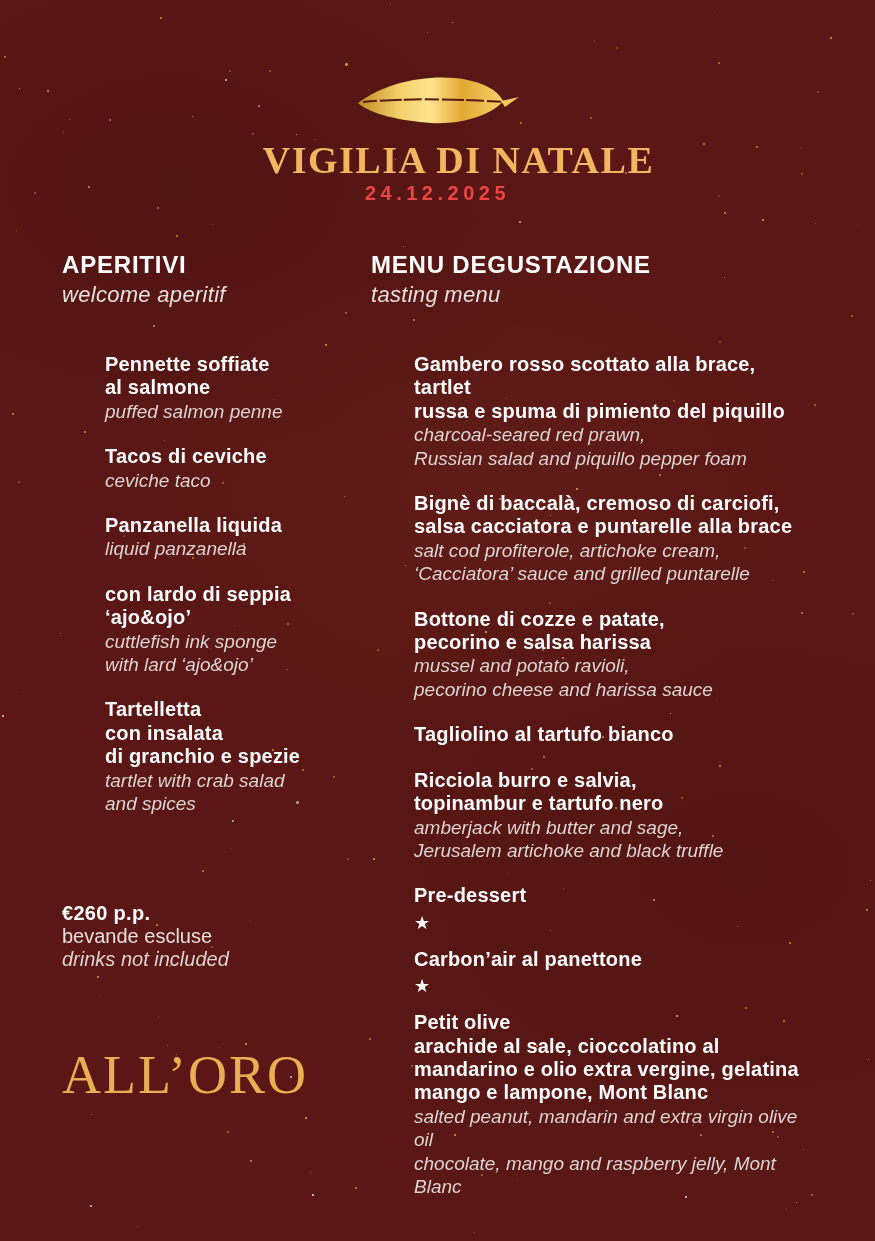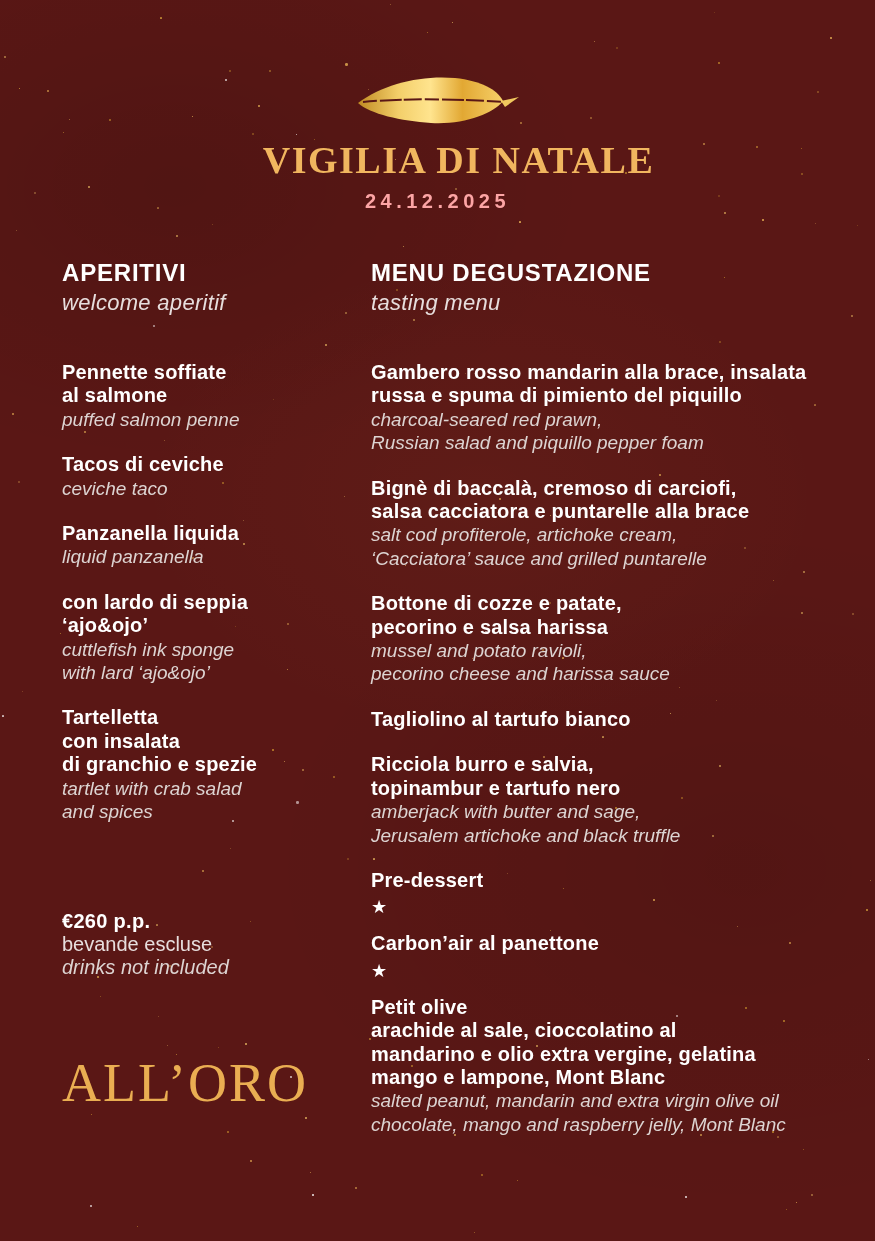--- a/index.html
+++ b/index.html
@@ -17,32 +17,32 @@
   .speck { position:absolute; border-radius:50%; }
   #content { position:relative; z-index:1; }
 
   .header { text-align:center; padding-top:72px; }
   .leaf-wrap { height:58px; }
   .title {
     font-family:"Liberation Serif", serif; font-weight:700;
     font-size:38px; color:#f1b65f; letter-spacing:1.5px; margin-top:8px;padding-left:42px;
   }
   .date {
-    font-size:20px; font-weight:700; color:#fca5a5;
-    letter-spacing:4.5px; margin-top:8px;
+    font-size:20px; font-weight:700; color:#ef4444;
+    letter-spacing:4.5px; 
   }
 
   .columns { display:flex; padding:0 62px; margin-top:46px; align-items:flex-start; }
   .col-left  { width:309px; flex:none; }
   .col-right { flex:1; min-width:0; }
 
   .section-title { font-size:24px; font-weight:700; color:#ffffff; letter-spacing:0.8px; }
   .section-sub   { font-size:22px; font-style:italic; color:#e7dedd; margin-top:3px; letter-spacing:0.3px; }
 
-  .items { margin-top:45px; }
+  .items { margin-top:45px;margin-left:43px; }
   .item  { margin-bottom:22px; }
   .nline { font-size:20px; font-weight:700; color:#ffffff; line-height:23.4px; letter-spacing:0.2px; }
   .tline { font-size:19px; font-style:italic; color:#ddd4d2; line-height:23.4px; }
 
   .star-sep { color:#ffffff; font-size:18px; line-height:18px; margin:-6px 0 16px 0; }
   .item.tight { margin-bottom:12px; }
 
   .price-block { margin-top:86px; }
   .price-line  { font-size:20px; font-weight:700; color:#ffffff; line-height:23.4px; letter-spacing:0.3px; }
   .price-note  { font-size:20px; color:#e7dedd; line-height:23.4px; }
@@ -298,21 +298,21 @@
         <div class="logo-name">ALL’ORO</div>
       </div>
     </div>
 
     <div class="col-right">
       <div class="section-title">MENU DEGUSTAZIONE</div>
       <div class="section-sub">tasting menu</div>
 
       <div class="items">
         <div class="item">
-          <div class="nline">Gambero rosso mandarin alla brace, insalata</div>
+          <div class="nline">Gambero rosso scottato alla brace, tartlet</div>
           <div class="nline">russa e spuma di pimiento del piquillo</div>
           <div class="tline">charcoal-seared red prawn,</div>
           <div class="tline">Russian salad and piquillo pepper foam</div>
         </div>
         <div class="item">
           <div class="nline">Bignè di baccalà, cremoso di carciofi,</div>
           <div class="nline">salsa cacciatora e puntarelle alla brace</div>
           <div class="tline">salt cod profiterole, artichoke cream,</div>
           <div class="tline">‘Cacciatora’ sauce and grilled puntarelle</div>
         </div>

